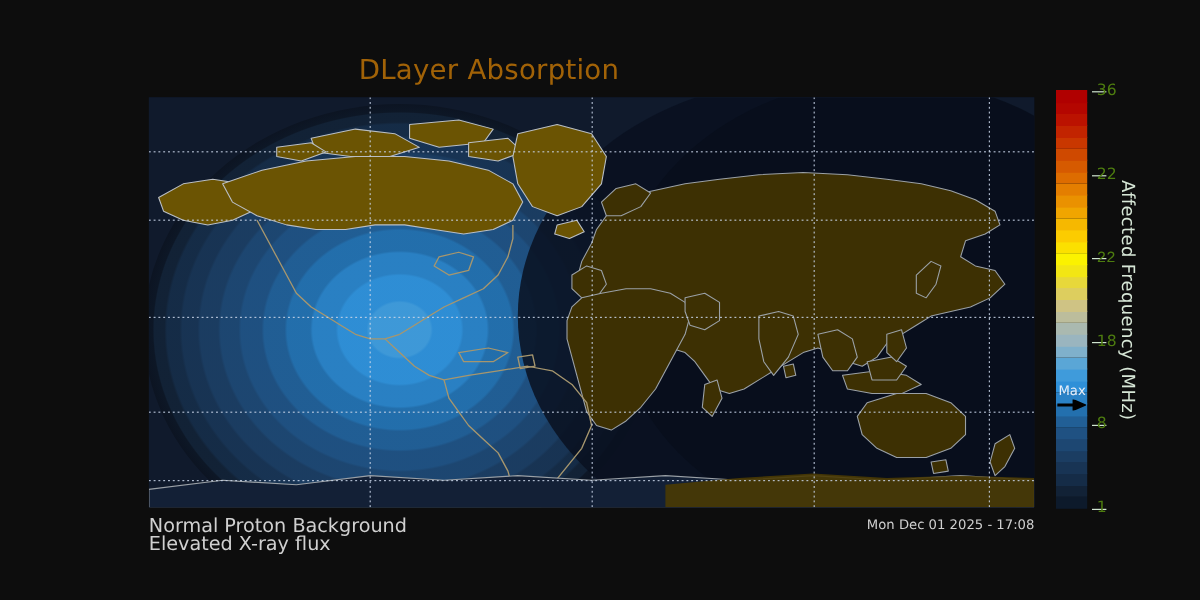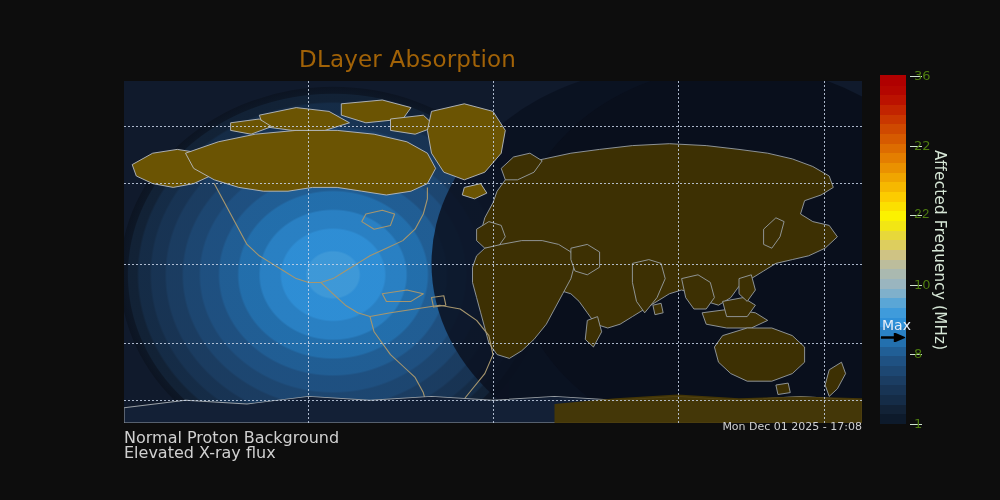--- a/index.html
+++ b/index.html
@@ -28,28 +28,28 @@
   #cbar-wrap{position:absolute;left:880px;top:76px;width:26px;height:348px;}
   #cbar{position:absolute;left:0;top:0;width:26px;height:348px;}
   .cseg{position:absolute;left:0;width:26px;}
   .ctick{position:absolute;left:30px;width:12px;height:1px;background:#cfe4cf;}
   .ctlabel{position:absolute;left:34px;font-size:13px;color:#4d7c0f;
            transform:translateY(-8px);white-space:nowrap;}
   #cbar-axis-title{position:absolute;left:929px;top:76px;height:348px;width:22px;
       font-size:15px;color:#d6e6d6;writing-mode:vertical-rl;
       display:flex;align-items:center;justify-content:center;letter-spacing:.3px;}
   #max-marker{position:absolute;left:0;width:26px;height:22px;}
-  #max-label{position:absolute;left:2px;top:-2px;font-size:14px;color:#e8eef8;
+  #max-label{position:absolute;left:2px;top:-2px;font-size:11px;color:#e8eef8;
              line-height:9px;}
   #max-arrow{position:absolute;left:1px;top:10px;width:24px;height:9px;}
 
   
   #note-left{position:absolute;left:124px;top:430px;font-size:16px;
              color:#d0d0d0;line-height:15px;}
-  #stamp{position:absolute;right:138px;top:420px;font-size:11px;color:#d0d0d0;}
+  #stamp{position:absolute;right:138px;top:431px;font-size:11px;color:#d0d0d0;}
   #copyright{position:absolute;left:10px;top:478px;font-size:12px;color:#c9c9c9;
              font-style:italic;font-family:"DejaVu Serif","Liberation Serif",serif;}
 </style>
 </head>
 <body>
 
 <div id="root">
 
   <div id="title">DLayer Absorption</div>
 
@@ -253,21 +253,21 @@
         <path d="M0,4.5 L17,4.5 M14,1 L22,4.5 L14,8 Z" stroke="#000" stroke-width="2.4" fill="#000"></path>
       </svg>
     </div>
   <div class="ctick" style="top: 0px;"></div>
       <div class="ctlabel" style="top: 0px;">36</div>
       <div class="ctick" style="top: 69.6px;"></div>
       <div class="ctlabel" style="top: 69.6px;">22</div>
       <div class="ctick" style="top: 139.2px;"></div>
       <div class="ctlabel" style="top: 139.2px; font-family: Liberation Mono, monospace;">22</div>
       <div class="ctick" style="top: 208.8px;"></div>
-      <div class="ctlabel" style="top: 208.8px;">10</div>
+      <div class="ctlabel" style="top: 208.8px;">18</div>
       <div class="ctick" style="top: 278.4px;"></div>
       <div class="ctlabel" style="top: 278.4px;">8</div>
       <div class="ctick" style="top: 348px;"></div>
       <div class="ctlabel" style="top: 348px;">1</div>
     </div>
   <div id="cbar-axis-title">Affected Frequency (MHz)</div>
 
   <div id="note-left">
     <div>Normal Proton Background</div>
     <div>Elevated X-ray flux</div>

